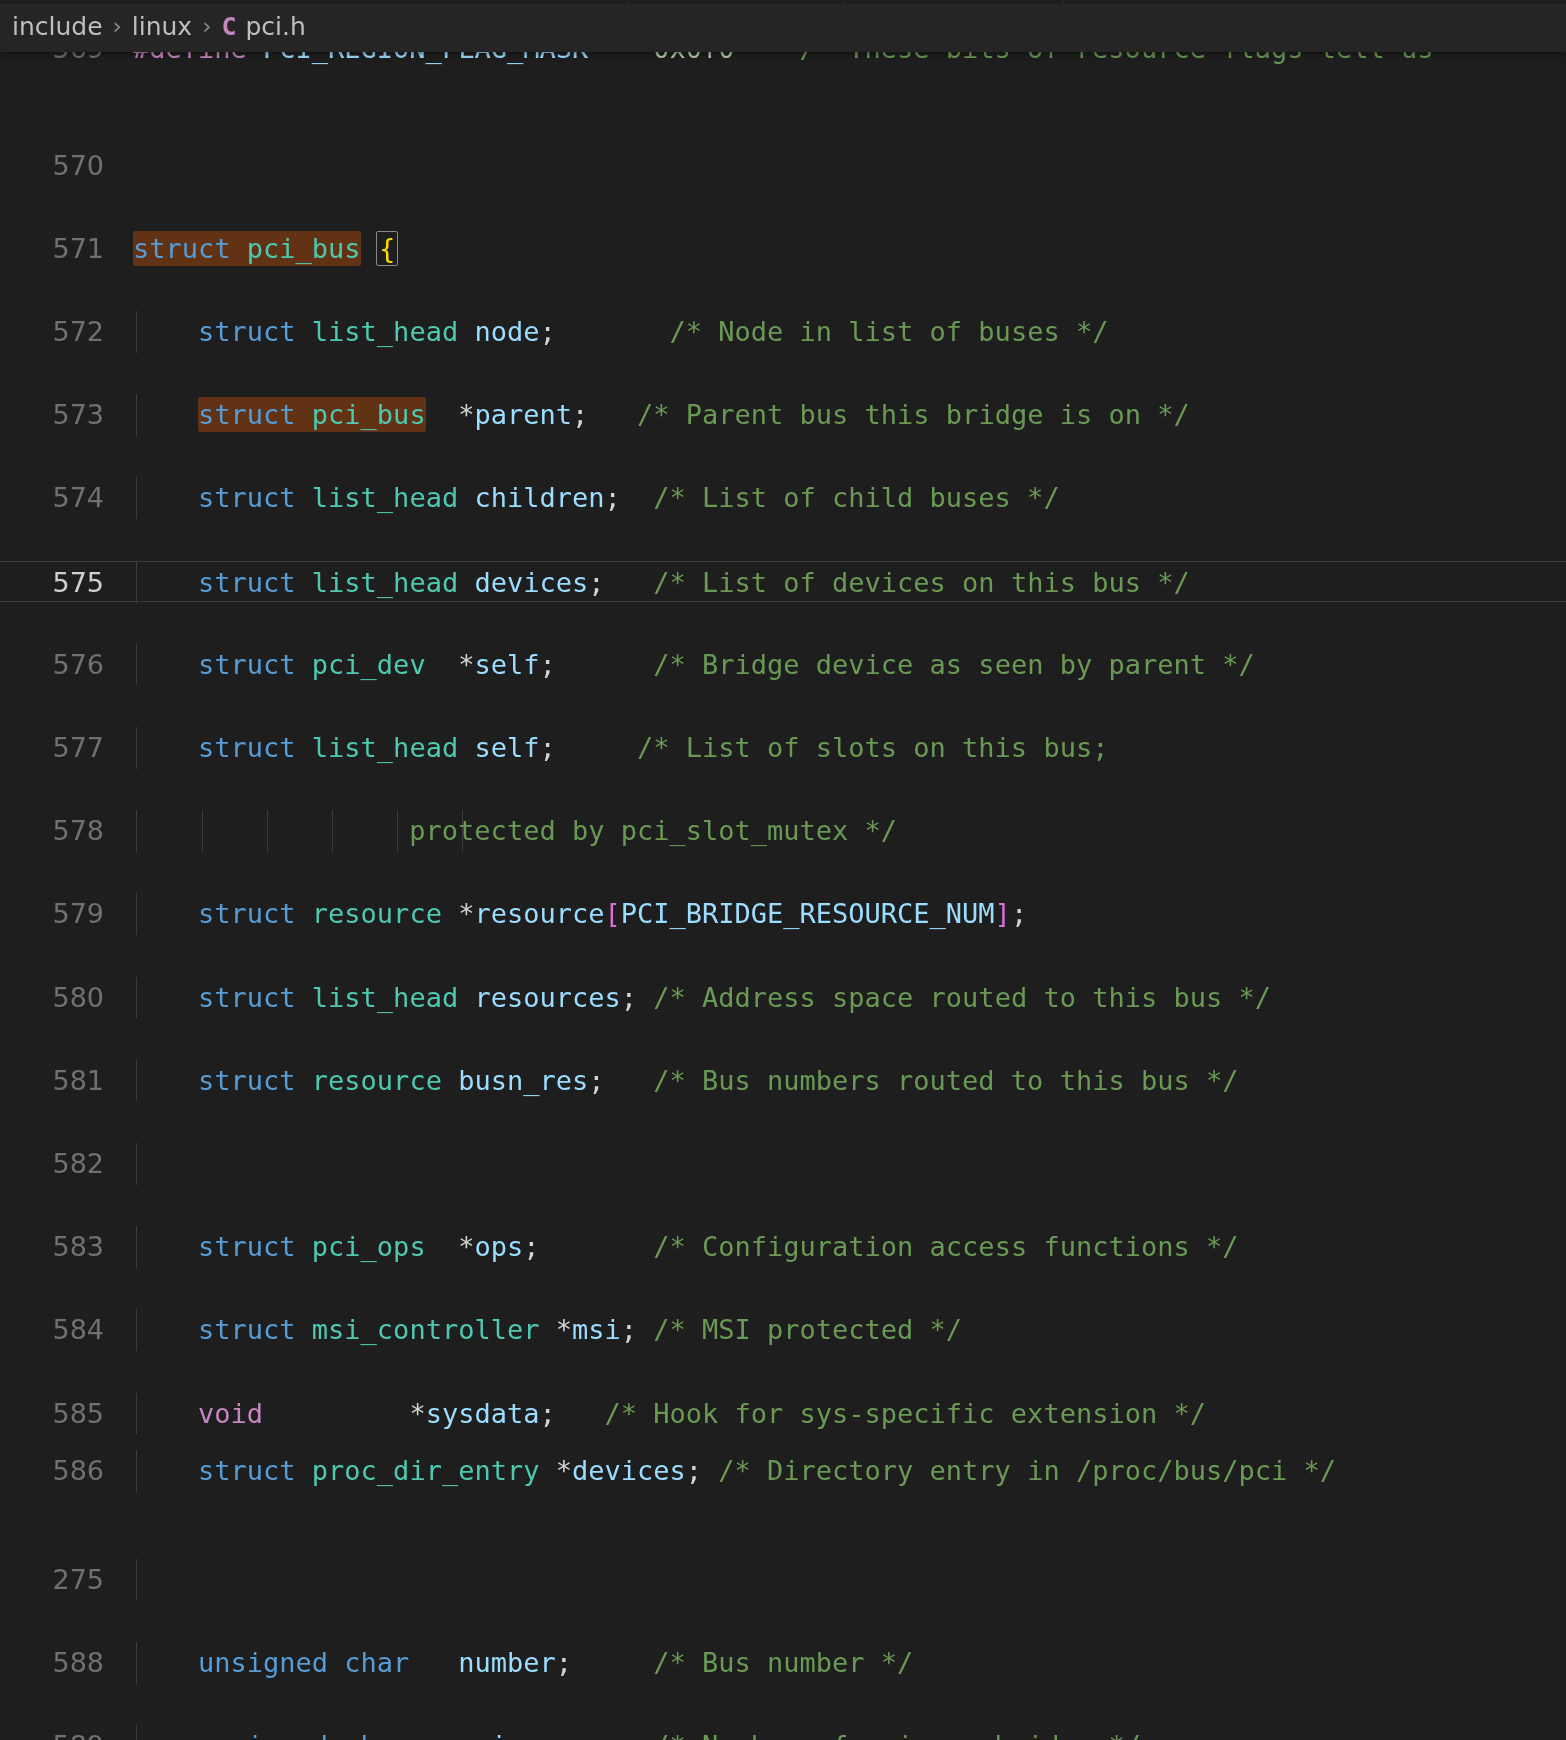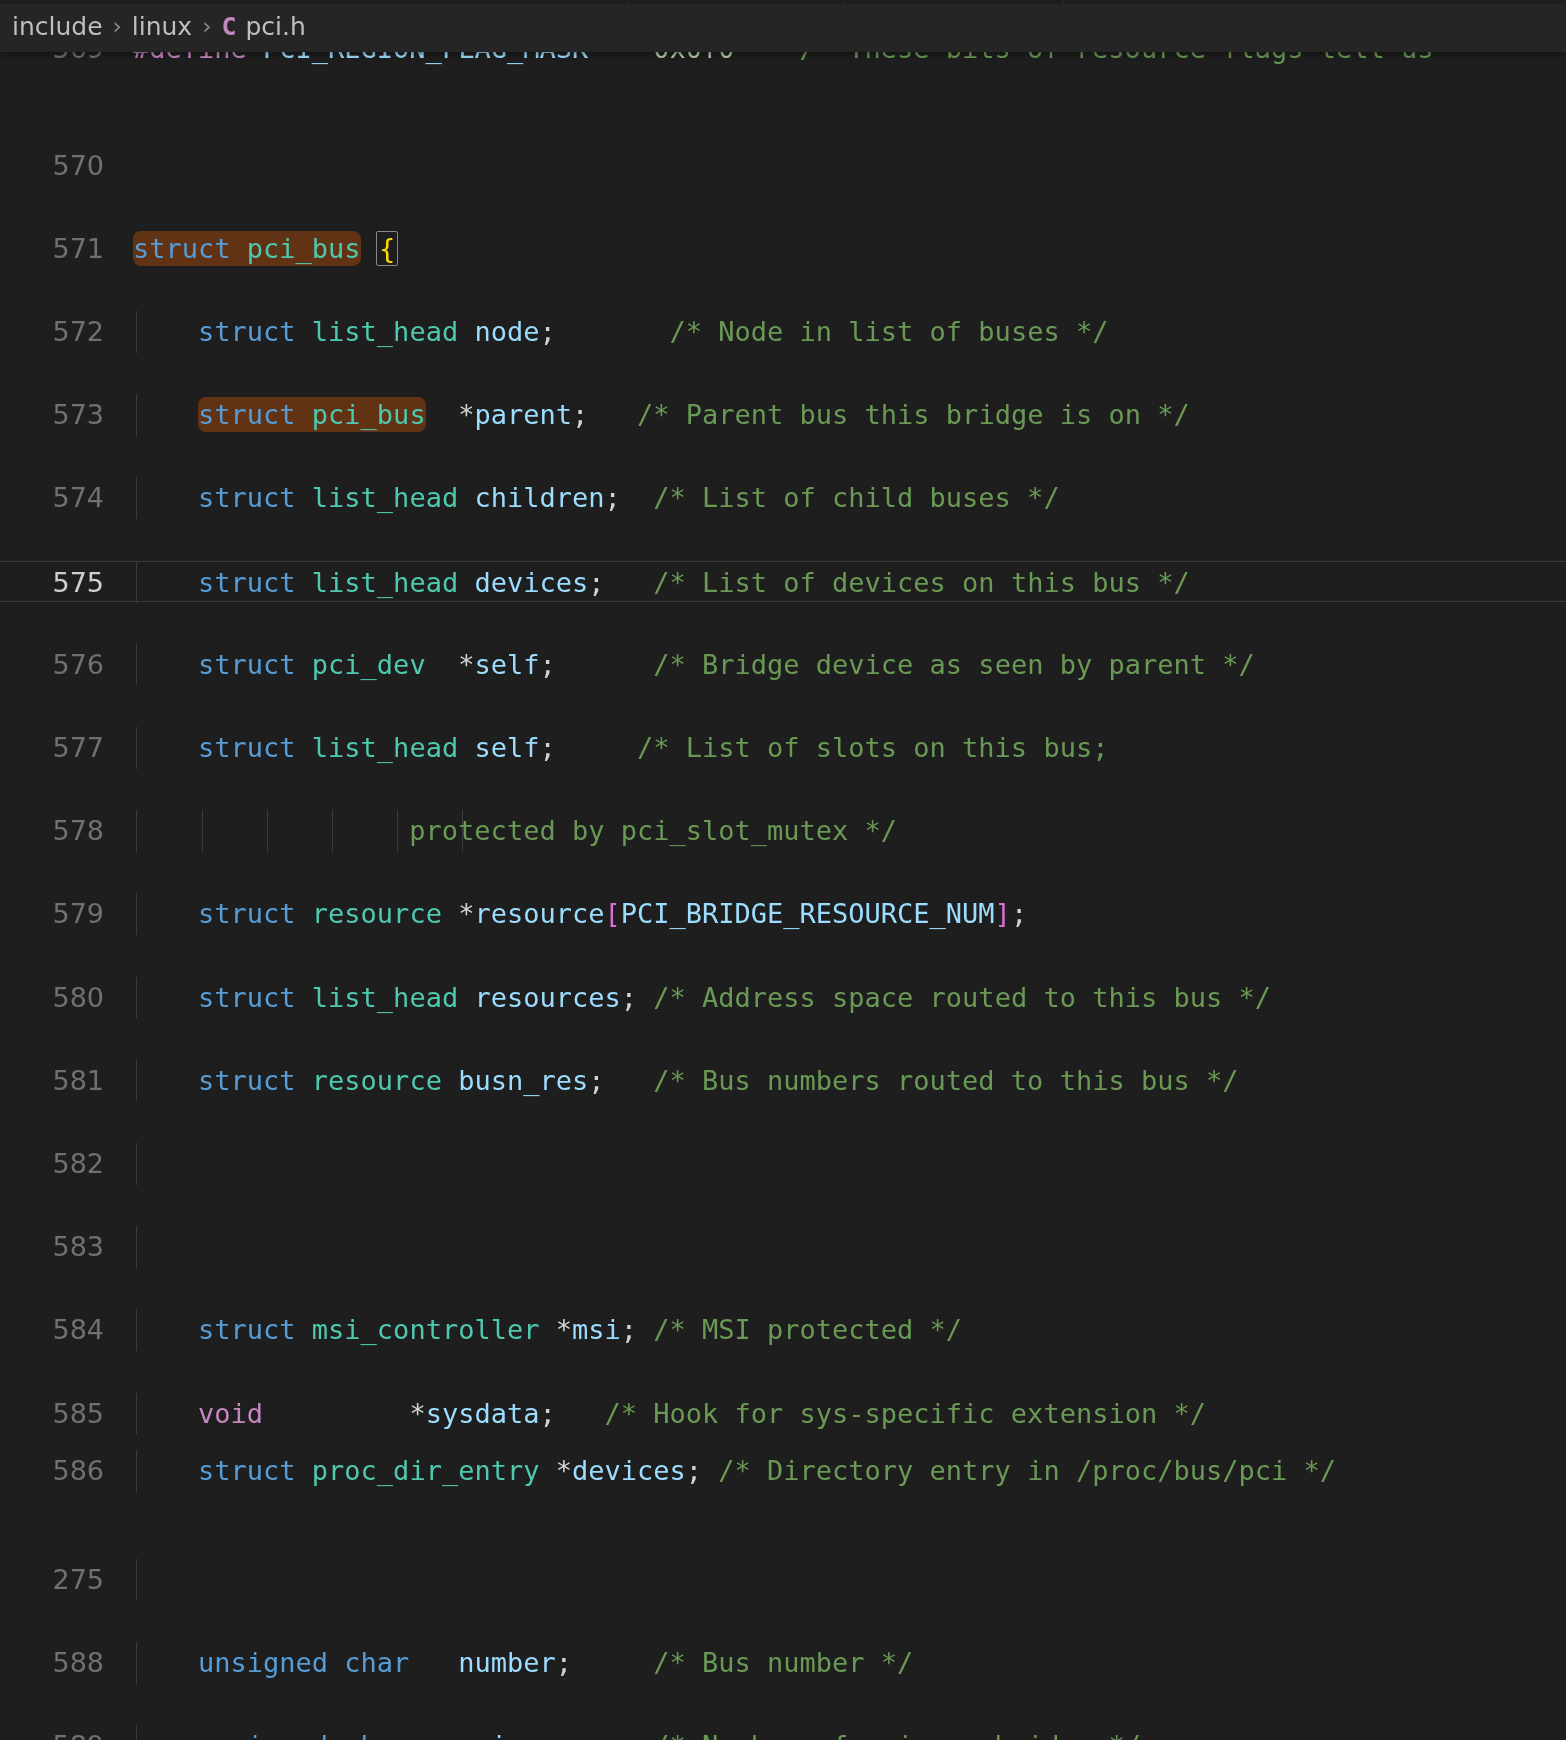--- a/index.html
+++ b/index.html
@@ -104,21 +104,21 @@
   .pp   { color: #c586c0; }   
   .mac  { color: #9cdcfe; }   
   .num  { color: #b5cea8; }   
   .brk  { color: #da70d6; }   
   .brc  { color: #ffd700; }   
   .pun  { color: #d4d4d4; }   
 
   
   .hl {
     background: #613214;
-    border-radius: 8px;
+    border-radius: 2px;
     padding: 2px 0;
   }
   .bracketbox {
     outline: 1px solid #888888;
     background: transparent;
     padding: 1px 2px;
     border-radius: 1px;
   }
 </style>
 </head>
@@ -224,20 +224,21 @@
 
   <div class="row" style="top:568.2px">
     <span class="guide" style="left:136px"></span>
     <span class="ln">582</span>
     <span class="code"></span>
   </div>
 
   <div class="row" style="top:609.8px">
     <span class="guide" style="left:136px"></span>
     <span class="ln">583</span>
+    <span class="code">    <span class="kw">struct</span> <span class="typ">pci_ops</span>  <span class="pun">*</span><span class="id">ops</span><span class="pun">;</span>       <span class="cmt">/* Configuration access functions */</span></span>
   </div>
 
   <div class="row" style="top:651.4px">
     <span class="guide" style="left:136px"></span>
     <span class="ln">584</span>
     <span class="code">    <span class="kw">struct</span> <span class="typ">msi_controller</span> <span class="pun">*</span><span class="id">msi</span><span class="pun">;</span> <span class="cmt">/* MSI protected */</span></span>
   </div>
 
   <div class="row" style="top:693px">
     <span class="guide" style="left:136px"></span>

